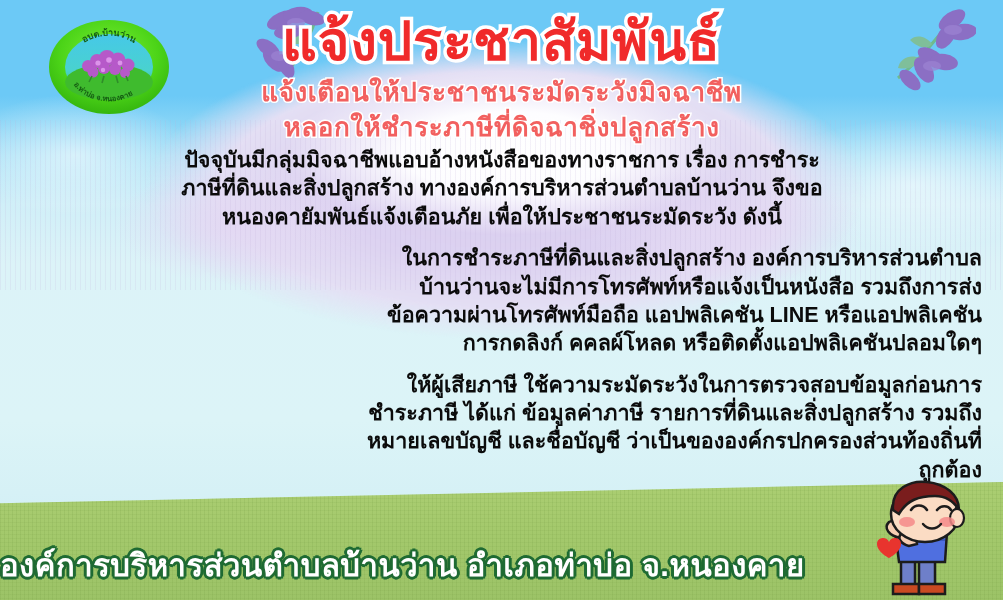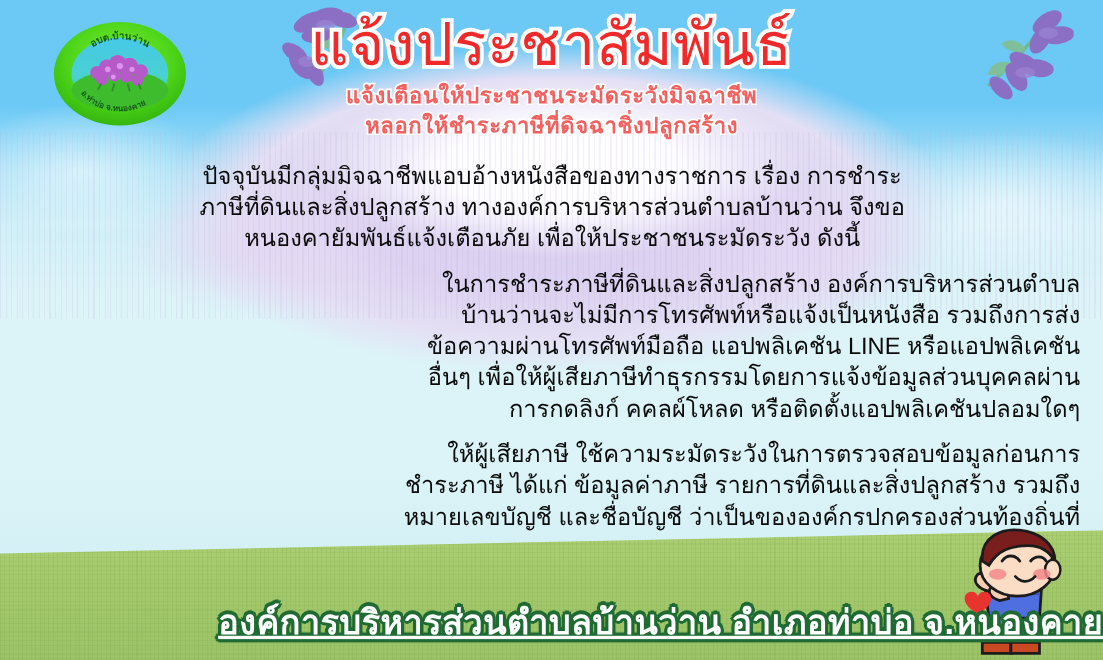--- a/index.html
+++ b/index.html
@@ -65,62 +65,61 @@
 
   
   .logo{position:absolute;left:48px;top:18px;width:122px;height:98px;}
   
   .sprig-left{position:absolute;left:252px;top:2px;width:120px;height:92px;}
   .sprig-right{position:absolute;left:836px;top:6px;width:140px;height:110px;}
 
   
   .head-wrap{position:absolute;left:0;top:14px;width:1003px;text-align:center;}
   .title{
-    font-size:54px;font-weight:normal;color:#f02a2a;letter-spacing:1px;
+    font-size:54px;font-weight:bold;color:#f02a2a;letter-spacing:1px;
     line-height:1.02;
     -webkit-text-stroke:7px #ffffff;paint-order:stroke fill;
     text-shadow:0 2px 0 rgba(255,255,255,.6);
   }
   .subtitle{
-    margin-top:6px;font-size:20px;font-weight:bold;color:#f2605f;
+    margin-top:6px;font-size:26px;font-weight:bold;color:#f2605f;
     line-height:1.34;letter-spacing:.6px;
     -webkit-text-stroke:3px #ffffff;paint-order:stroke fill;
   }
 
   
   .body{
     position:absolute;left:22px;top:146px;width:960px;
-    color:#0b0b0b;font-weight:normal;font-size:21.5px;line-height:1.32;
+    color:#0b0b0b;font-weight:bold;font-size:21.5px;line-height:1.32;
   }
   .p-center{text-align:center;}
   .p-block{margin-top:13px;text-align:right;}
   .p-block .ind{display:inline-block;width:52px;}
 
   
   .grass{
     position:absolute;left:0;bottom:0;width:1003px;height:118px;
     background:
       repeating-linear-gradient(to right,
         rgba(120,160,70,.18) 0px,rgba(120,160,70,.18) 1px,
         rgba(0,0,0,0) 1px,rgba(0,0,0,0) 4px),
       repeating-linear-gradient(to bottom,
         rgba(120,160,70,.13) 0px,rgba(120,160,70,.13) 1px,
         rgba(0,0,0,0) 1px,rgba(0,0,0,0) 4px),
       linear-gradient(to bottom,#abce72 0%,#a4c96c 40%,#9cc367 100%);
     clip-path:polygon(0 18%,100% 0,100% 100%,0 100%);
   }
   .footer{
-    position:absolute;left:0;bottom:10px;width:1003px;text-align:right;
+    position:absolute;left:0;bottom:10px;width:1003px;text-align:left;
     font-size:31px;font-weight:bold;color:#ffffff;letter-spacing:.5px;
     text-shadow:
       -2px -2px 0 #1f6b33, 2px -2px 0 #1f6b33,
       -2px  2px 0 #1f6b33, 2px  2px 0 #1f6b33,
        0   -3px 0 #1f6b33, 0    3px 0 #1f6b33,
       -3px  0   0 #1f6b33, 3px  0   0 #1f6b33;
-    text-decoration: underline;
   }
   .mascot{position:absolute;right:4px;bottom:0;width:150px;height:120px;}
 </style>
 </head>
 <body>
 
 <div id="poster">
 
   <div class="cloud cloud-a"></div>
   <div class="cloud cloud-b"></div>
@@ -237,21 +236,20 @@
     <div class="p-center">
       <div>ปัจจุบันมีกลุ่มมิจฉาชีพแอบอ้างหนังสือของทางราชการ เรื่อง การชำระ</div>
       <div>ภาษีที่ดินและสิ่งปลูกสร้าง ทางองค์การบริหารส่วนตำบลบ้านว่าน จึงขอ</div>
       <div>หนองคายัมพันธ์แจ้งเตือนภัย เพื่อให้ประชาชนระมัดระวัง ดังนี้</div>
     </div>
 
     <div class="p-block">
       <div><span class="ind"></span><span>ในการชำระภาษีที่ดินและสิ่งปลูกสร้าง องค์การบริหารส่วนตำบล</span></div>
       <div>บ้านว่านจะไม่มีการโทรศัพท์หรือแจ้งเป็นหนังสือ รวมถึงการส่ง</div>
       <div>ข้อความผ่านโทรศัพท์มือถือ แอปพลิเคชัน LINE หรือแอปพลิเคชัน</div>
-      <div>อื่นๆ เพื่อให้ผู้เสียภาษีทำธุรกรรมโดยการแจ้งข้อมูลส่วนบุคคลผ่าน</div>
       <div>การกดลิงก์ คคลผ์โหลด หรือติดตั้งแอปพลิเคชันปลอมใดๆ</div>
     </div>
 
     <div class="p-block">
       <div><span class="ind"></span><span>ให้ผู้เสียภาษี ใช้ความระมัดระวังในการตรวจสอบข้อมูลก่อนการ</span></div>
       <div>ชำระภาษี ได้แก่ ข้อมูลค่าภาษี รายการที่ดินและสิ่งปลูกสร้าง รวมถึง</div>
       <div>หมายเลขบัญชี และชื่อบัญชี ว่าเป็นขององค์กรปกครองส่วนท้องถิ่นที่</div>
       <div>ถูกต้อง</div>
     </div>
   </div>

